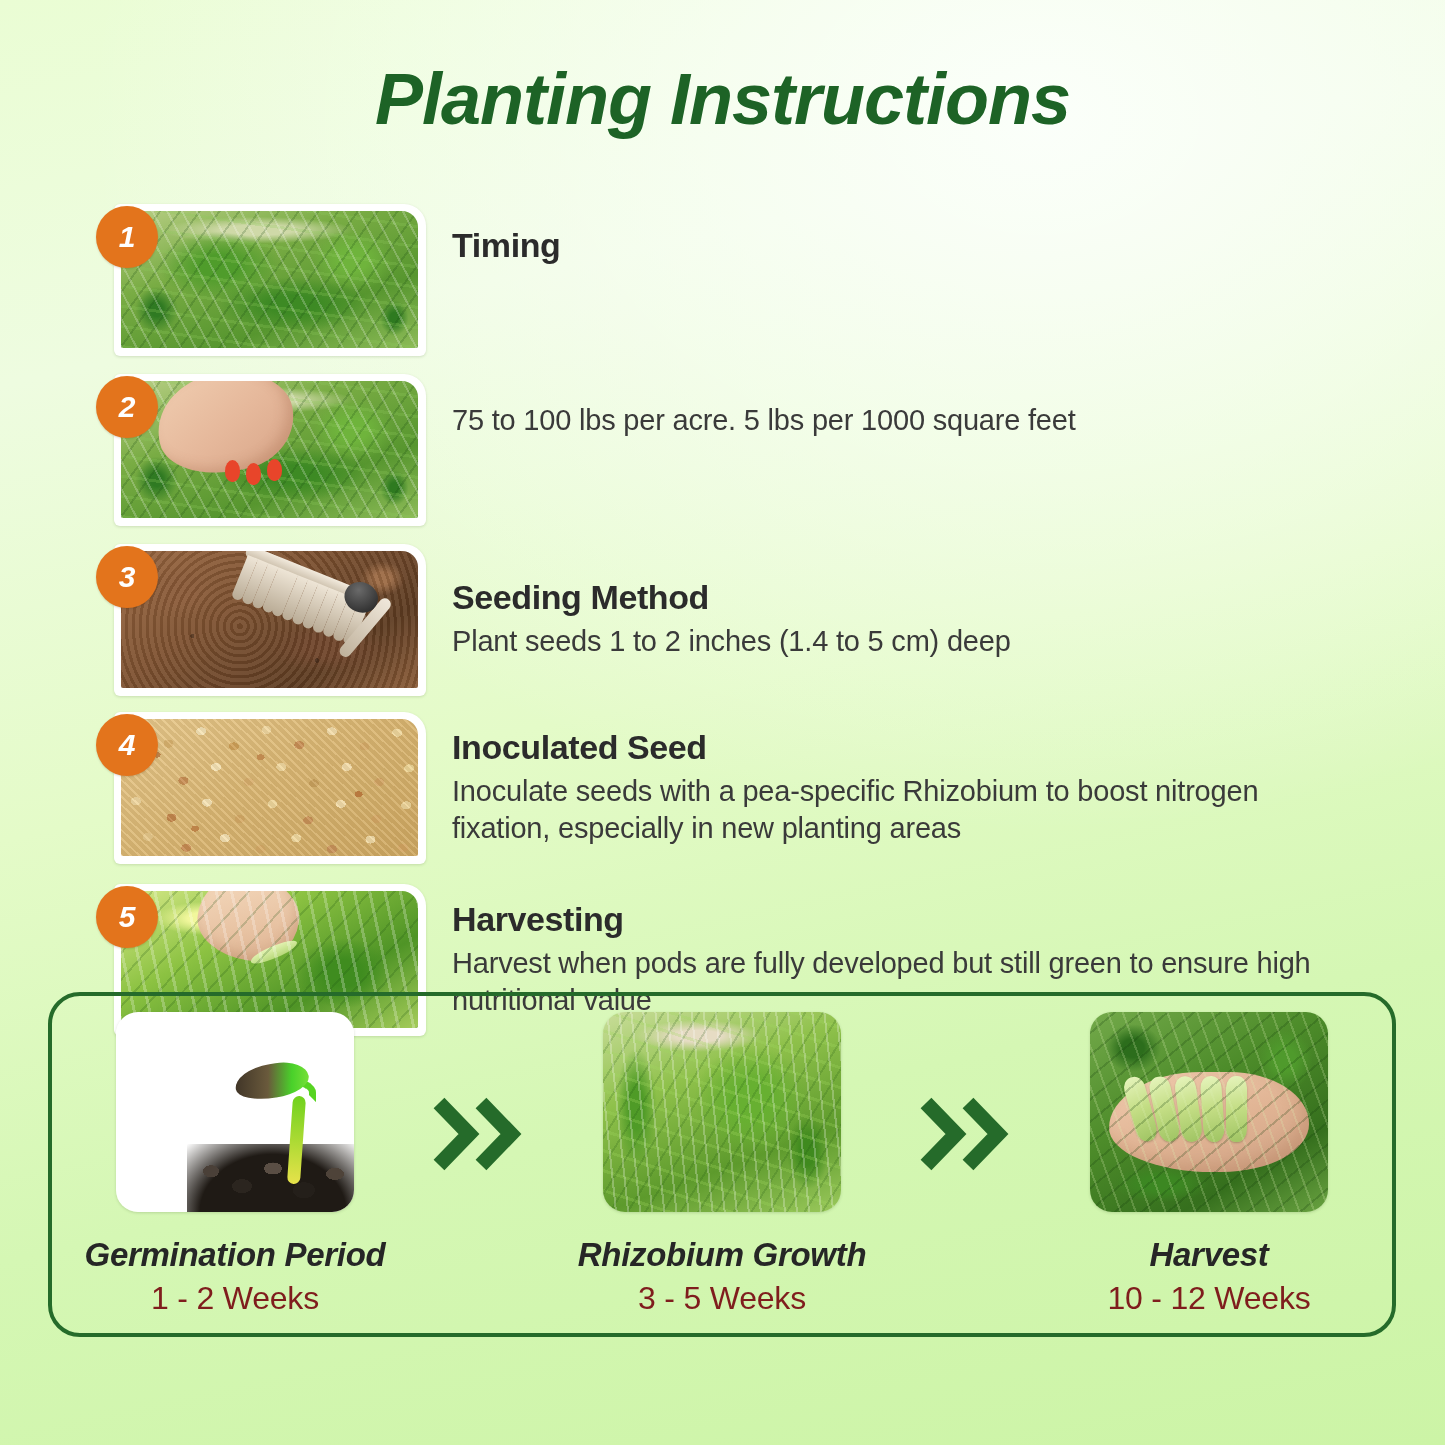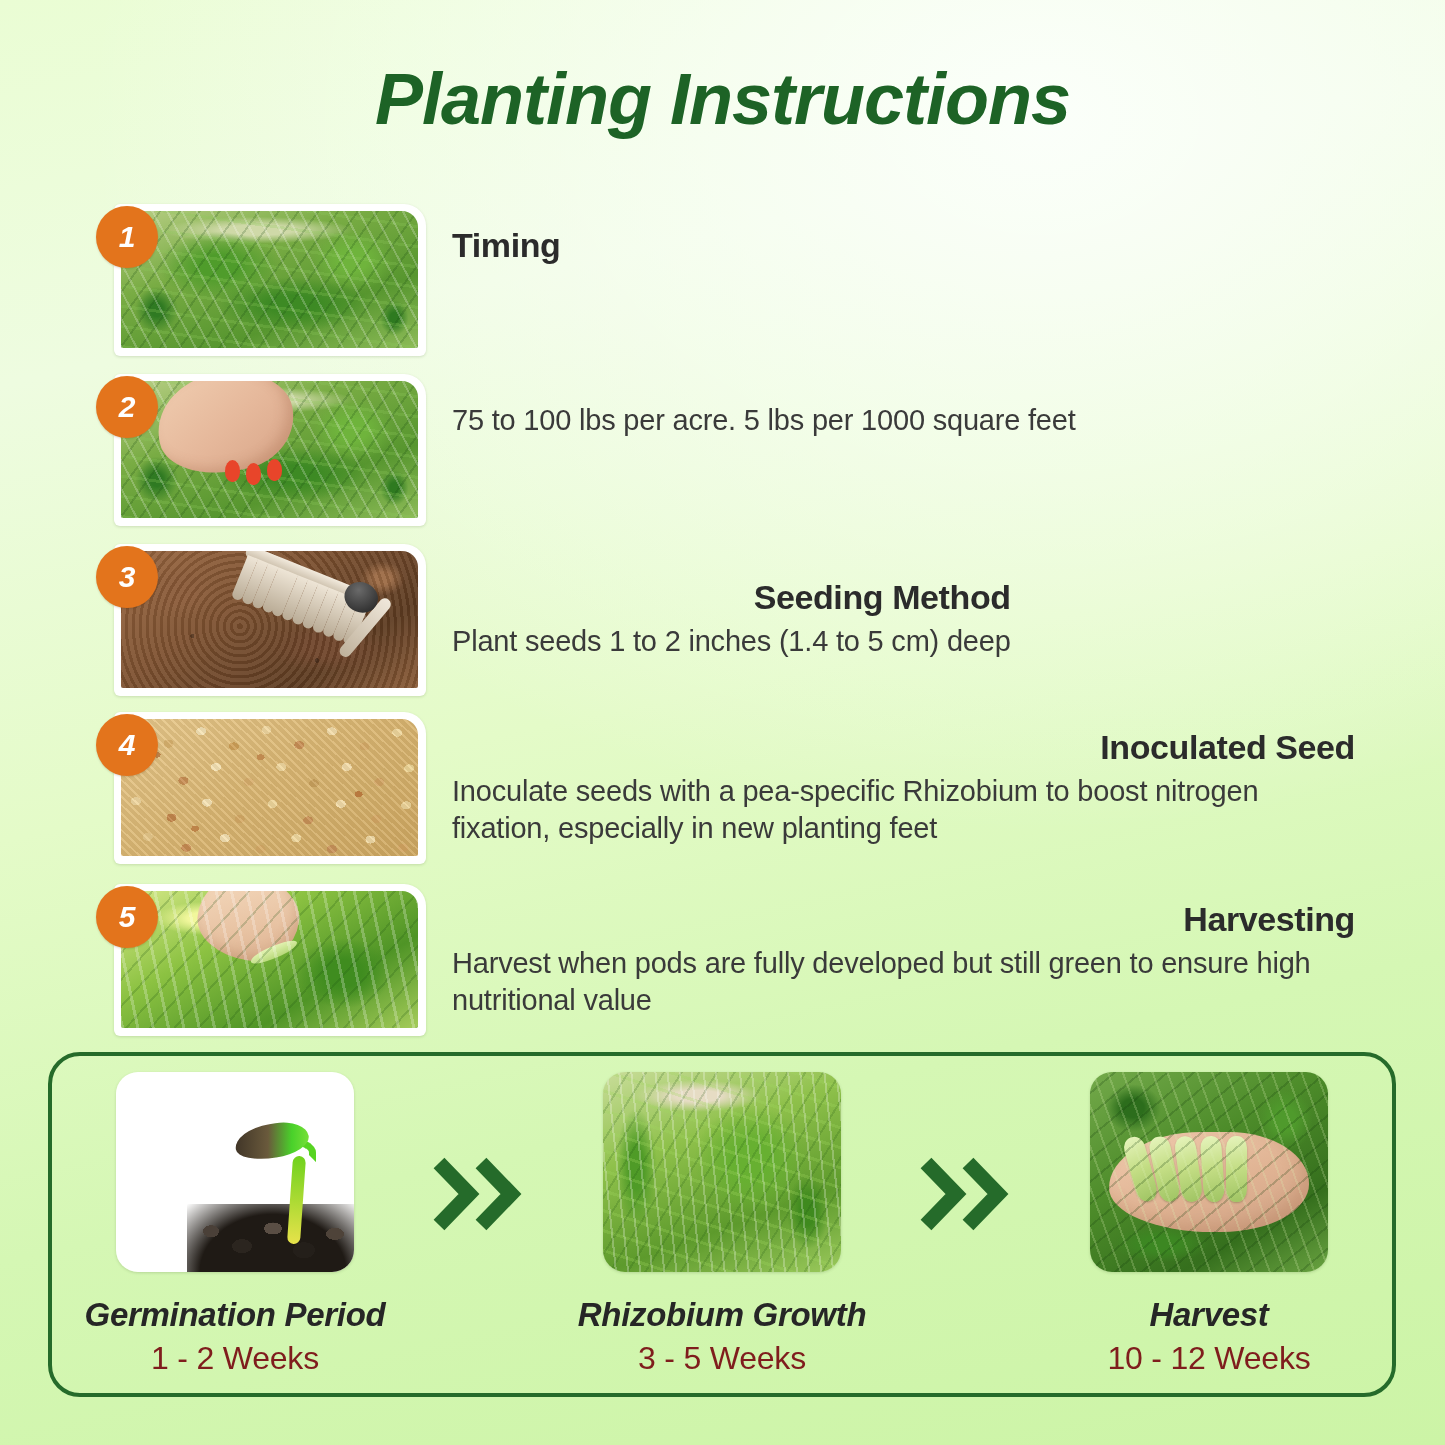--- a/index.html
+++ b/index.html
@@ -97,21 +97,20 @@
     padding-right: 90px;
     padding-top: 26px;
   }
 
   .step-title {
     font-size: 34px;
     font-weight: bold;
     color: #2b2b2b;
     letter-spacing: -0.4px;
     margin-bottom: 6px;
-    text-align: right;
   }
 
   .step-desc {
     font-size: 29px;
     line-height: 1.28;
     color: #3a3a3a;
     letter-spacing: -0.2px;
   }
 
   
@@ -123,21 +122,21 @@
 
   .step.s2 .step-text { padding-top: 32px; }
   .step.s3 .step-text { padding-top: 38px; }
   .step.s4 .step-text { padding-top: 20px; }
   .step.s5 .step-text { padding-top: 20px; }
 
   
   #timeline {
     position: absolute;
     left: 48px;
-    top: 1052px;
+    top: 992px;
     width: 1348px;
     height: 345px;
     border: 4px solid #256b2a;
     border-radius: 32px;
     display: flex;
     align-items: center;
     padding: 0 18px;
   }
 
   .tl-item {
@@ -540,21 +539,21 @@
     <div class="thumb-wrap">
       <div class="thumb">
         <div class="photo">
           <div class="art art-seeds"></div>
         </div>
       </div>
       <div class="badge">4</div>
     </div>
     <div class="step-text">
       <div class="step-title">Inoculated Seed</div>
-      <div class="step-desc">Inoculate seeds with a pea-specific Rhizobium to boost nitrogen fixation, especially in new planting feet</div>
+      <div class="step-desc">Inoculate seeds with a pea-specific Rhizobium to boost nitrogen fixation, especially in new planting areas</div>
     </div>
   </div>
 
   <div class="step s5">
     <div class="thumb-wrap">
       <div class="thumb">
         <div class="photo">
           <div class="art art-pick">
             <div class="hand5"></div>
             <div class="pod5"></div>

